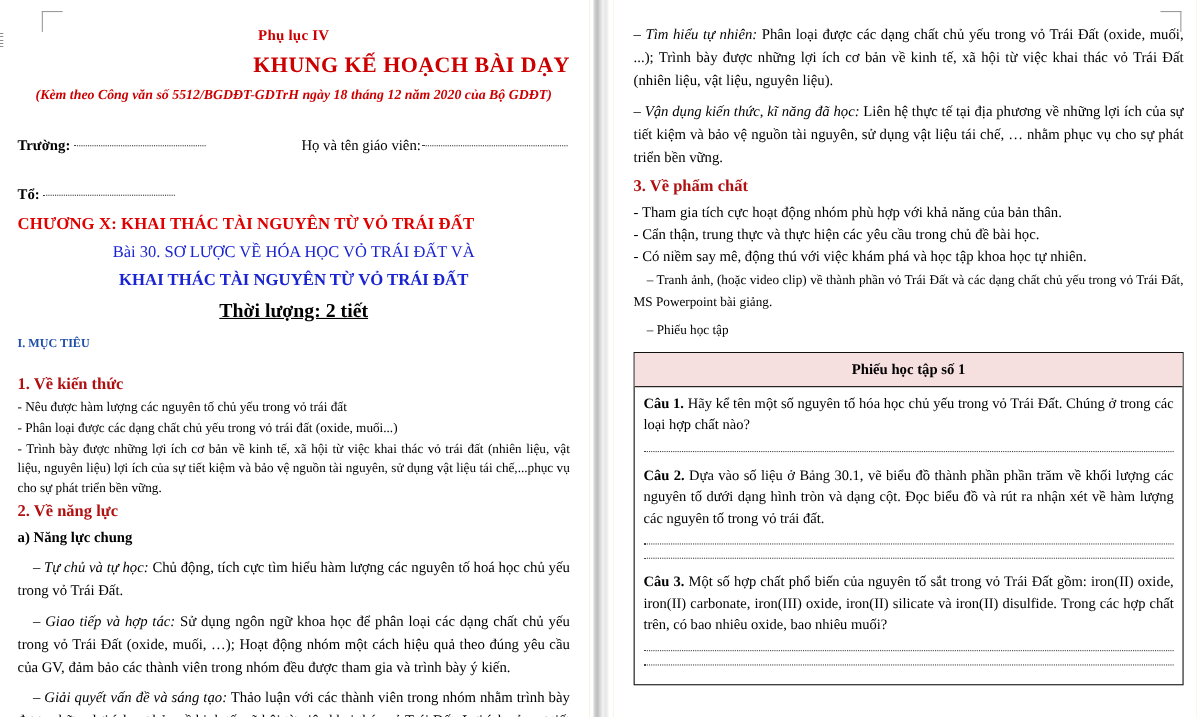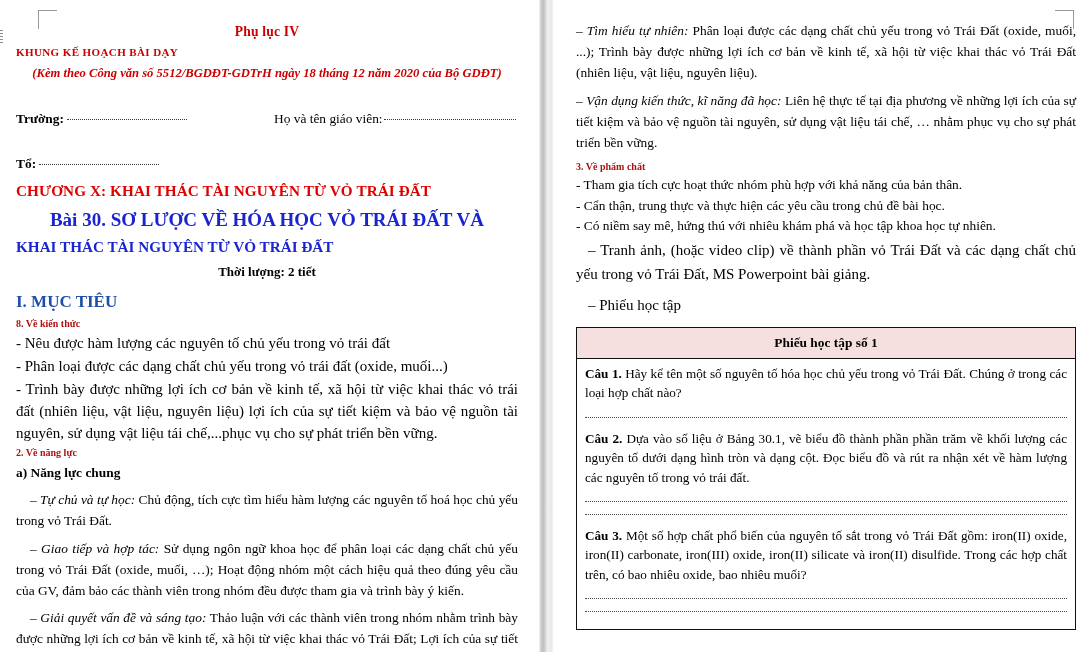--- a/index.html
+++ b/index.html
@@ -67,24 +67,24 @@
 
   .t-phuluc {
     font-size: 13.6px;
     font-weight: bold;
     color: #cc0000;
     text-align: center;
     margin: 22px 0 2px 0;
     letter-spacing: .2px;
   }
   .t-khung {
-    font-size: 11px;
+    font-size: 20px;
     font-weight: bold;
     color: #cc0000;
-    text-align: left;
+    text-align: right;
     letter-spacing: .4px;
     margin: 0 0 3px 0;
   }
   .t-kemtheo {
     font-size: 12.6px;
     font-style: italic;
     font-weight: bold;
     color: #cc0000;
     text-align: center;
     margin: 0 0 7px 0;
@@ -116,62 +116,63 @@
 
   .t-chuong {
     font-size: 15.2px;
     font-weight: bold;
     color: #e00000;
     text-align: left;
     margin: 7px 0 3px 0;
     letter-spacing: .1px;
   }
   .t-bai {
-    font-size: 19px;
-    font-weight: bold;
+    font-size: 15px;
+    font-weight: normal;
     color: #1a24d0;
     text-align: center;
     margin: 0 0 2px 0;
   }
   .t-bai2 {
     font-size: 15.2px;
     font-weight: bold;
     color: #1a24d0;
-    text-align: left;
+    text-align: center;
     margin: 0 0 3px 0;
   }
   .t-thoiluong {
-    font-size: 13px;
+    font-size: 18px;
     font-weight: bold;
     text-align: center;
     margin: 0 0 8px 0;
     color: #000;
+    text-decoration: underline;
   }
 
   .h-sec {
-    font-size: 17px;
+    font-size: 11px;
     font-weight: bold;
     color: #1f4fa8;
-    margin: 2px 0 1px 0;
+    margin: 2px 0 18px 0;
   }
   .h-sub {
-    font-size: 10px;
+    font-size: 15px;
     font-weight: bold;
     color: #b01010;
     margin: 1px 0 1px 0;
   }
   .h-sub2 {
     font-size: 13.4px;
     font-weight: bold;
     color: #000;
     margin: 3px 0 1px 0;
   }
   p.body {
     margin: 0 0 1px 0;
-    font-size: 15px;
+    font-size: 12px;
     line-height: 1.47;
     text-align: justify;
   }
   p.dash {
     margin: 6px 0 2px 0;
     font-size: 13.4px;
     line-height: 1.58;
     text-align: justify;
     text-indent: 14px;
   }
@@ -245,21 +246,21 @@
         <span class="lbl">Tổ:</span><span class="dots-sm"></span>
       </div>
     </div>
 
     <div class="t-chuong">CHƯƠNG X: KHAI THÁC TÀI NGUYÊN TỪ VỎ TRÁI ĐẤT</div>
     <div class="t-bai">Bài 30. SƠ LƯỢC VỀ HÓA HỌC VỎ TRÁI ĐẤT VÀ</div>
     <div class="t-bai2">KHAI THÁC TÀI NGUYÊN TỪ VỎ TRÁI ĐẤT</div>
     <div class="t-thoiluong">Thời lượng: 2 tiết</div>
 
     <div class="h-sec">I. MỤC TIÊU</div>
-    <div class="h-sub">8. Về kiến thức</div>
+    <div class="h-sub">1. Về kiến thức</div>
 
     <p class="body">- Nêu được hàm lượng các nguyên tố chủ yếu trong vỏ trái đất</p>
     <p class="body">- Phân loại được các dạng chất chủ yếu trong vỏ trái đất (oxide, muối...)</p>
     <p class="body">- Trình bày được những lợi ích cơ bản về kinh tế, xã hội từ việc khai thác vỏ trái đất (nhiên liệu, vật liệu, nguyên liệu) lợi ích của sự tiết kiệm và bảo vệ nguồn tài nguyên, sử dụng vật liệu tái chế,...phục vụ cho sự phát triển bền vững.</p>
 
     <div class="h-sub">2. Về năng lực</div>
     <div class="h-sub2">a) Năng lực chung</div>
 
     <p class="dash"><span class="i">– Tự chủ và tự học:</span><span> Chủ động, tích cực tìm hiểu hàm lượng các nguyên tố hoá học chủ yếu trong vỏ Trái Đất.</span></p>
 
@@ -276,23 +277,23 @@
   <div class="page page-right doc">
     <div class="cmark tr"></div>
 
     <div style="height:14px"></div>
 
     <p class="rdash"><span class="i">– Tìm hiểu tự nhiên:</span><span> Phân loại được các dạng chất chủ yếu trong vỏ Trái Đất (oxide, muối, ...);  Trình bày được những lợi ích cơ bản về kinh tế, xã hội từ việc khai thác vỏ Trái Đất (nhiên liệu, vật liệu, nguyên liệu).</span></p>
 
     <p class="rdash"><span class="i">– Vận dụng kiến thức, kĩ năng đã học:</span><span> Liên hệ thực tế tại địa phương về những lợi ích của sự tiết kiệm và bảo vệ nguồn tài nguyên, sử dụng vật liệu tái chế, … nhằm phục vụ cho sự phát triển bền vững.</span></p>
 
     <div class="h-sub" style="margin-top:6px">3. Về phẩm chất</div>
-    <p class="tight">- Tham gia tích cực hoạt thức nhóm phù hợp với khả năng của bản thân.</p>
+    <p class="tight">- Tham gia tích cực hoạt động nhóm phù hợp với khả năng của bản thân.</p>
     <p class="tight">- Cẩn thận, trung thực và thực hiện các yêu cầu trong chủ đề bài học.</p>
-    <p class="tight">- Có niềm say mê, hứng thú với nhiêu khám phá và học tập khoa học tự nhiên.</p>
+    <p class="tight">- Có niềm say mê, động thú với việc khám phá và học tập khoa học tự nhiên.</p>
 
     <p class="body" style="text-indent:12px;line-height:1.6;margin-top:3px">– Tranh ảnh, (hoặc video clip) về thành phần vỏ Trái Đất và các dạng chất chủ yếu trong vỏ Trái Đất, MS Powerpoint bài giảng.</p>
     <p class="body" style="text-indent:12px;line-height:1.6;margin-top:7px">– Phiếu học tập</p>
 
     <div class="ws">
       <div class="ws-head">Phiếu học tập số 1</div>
       <div class="ws-body">
 
         <p class="q"><span class="qn">Câu 1.</span><span> Hãy kể tên một số nguyên tố hóa học chủ yếu trong vỏ Trái Đất. Chúng ở trong các loại hợp chất nào?</span></p>
         <div class="ansline first"></div>

